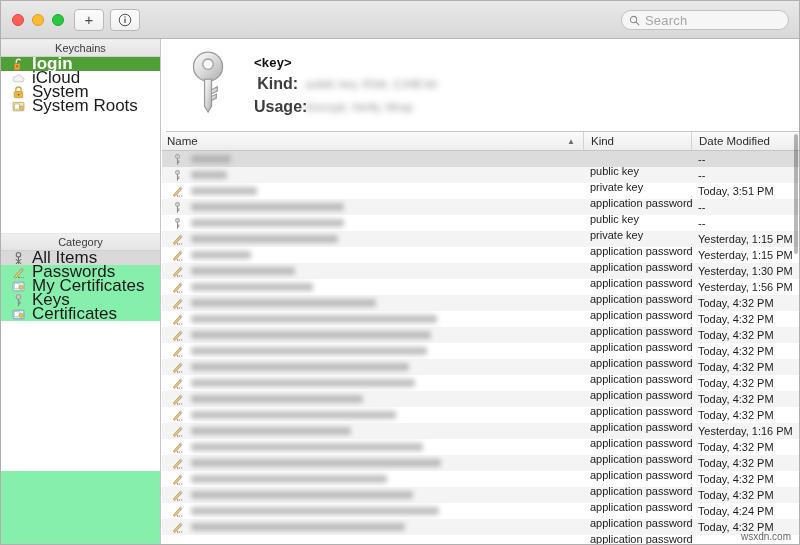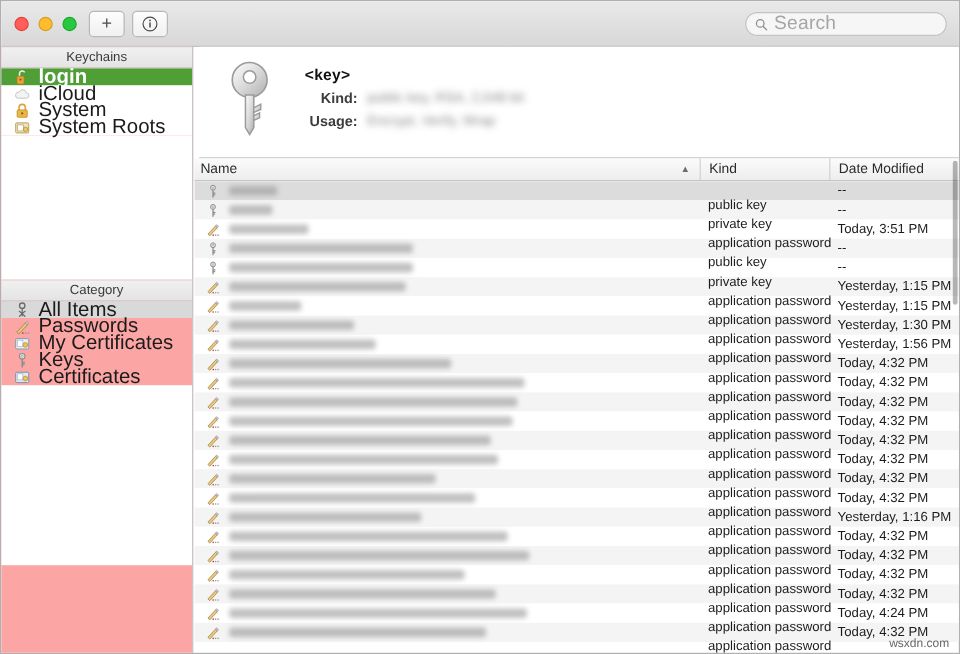--- a/index.html
+++ b/index.html
@@ -38,28 +38,28 @@
 
   .searchbox {
     position: absolute; right: 12px; top: 9px;
     width: 168px; height: 20px;
     background: #f6f6f6; border: 1px solid #c3c3c3;
     border-radius: 10px;
     display: flex; align-items: center; padding-left: 7px;
   }
   .searchbox .mag { width: 11px; height: 11px; flex: 0 0 auto; }
   .searchbox .sph {
-    font-size: 16px; color: #a6a6a6; margin-left: 5px;
+    font-size: 13px; color: #a6a6a6; margin-left: 5px;
     letter-spacing: .2px;
   }
 
   
   .sidebar {
     position: absolute; left: 0; top: 38px; width: 160px; height: 507px;
-    background: #fca5a5; border-right: 1px solid #c6c6c6;
+    background: #86efac; border-right: 1px solid #c6c6c6;
   }
   .sec-header {
     height: 18px; background: linear-gradient(#f0f0f0, #e4e4e4);
     border-bottom: 1px solid #d0d0d0; border-top: 1px solid #e8e8e8;
     display: flex; align-items: center; justify-content: center;
     font-size: 11px; color: #3a3a3a;
   }
   .kc-list { background: #fff; }
   .kc-row, .cat-row {
     height: 14px; display: flex; align-items: center;
@@ -81,21 +81,21 @@
     display: flex; align-items: flex-start;
     padding: 10px 0 0 14px;
   }
   .detail .keyimg { width: 58px; height: 72px; flex: 0 0 auto; }
   .detail .dtext { margin-left: 16px; padding-top: 6px; }
   .detail .dtitle {
     font-size: 13px; font-weight: bold; color: #111; letter-spacing: .2px;
   }
   .drow { display: flex; align-items: center; margin-top: 5px; }
   .dlabel {
-    font-size: 12px; font-weight: bold; color: #3d3d3d;
+    font-size: 16px; font-weight: bold; color: #3d3d3d;
     width: 44px; text-align: right;
   }
   .dval {
     margin-left: 8px; font-size: 11.5px; color: #8a8a8a;
     filter: blur(3px); user-select: none;
   }
 
   
   .table { position: absolute; left: 161px; top: 131px; width: 639px; height: 414px; }
   .thead {

